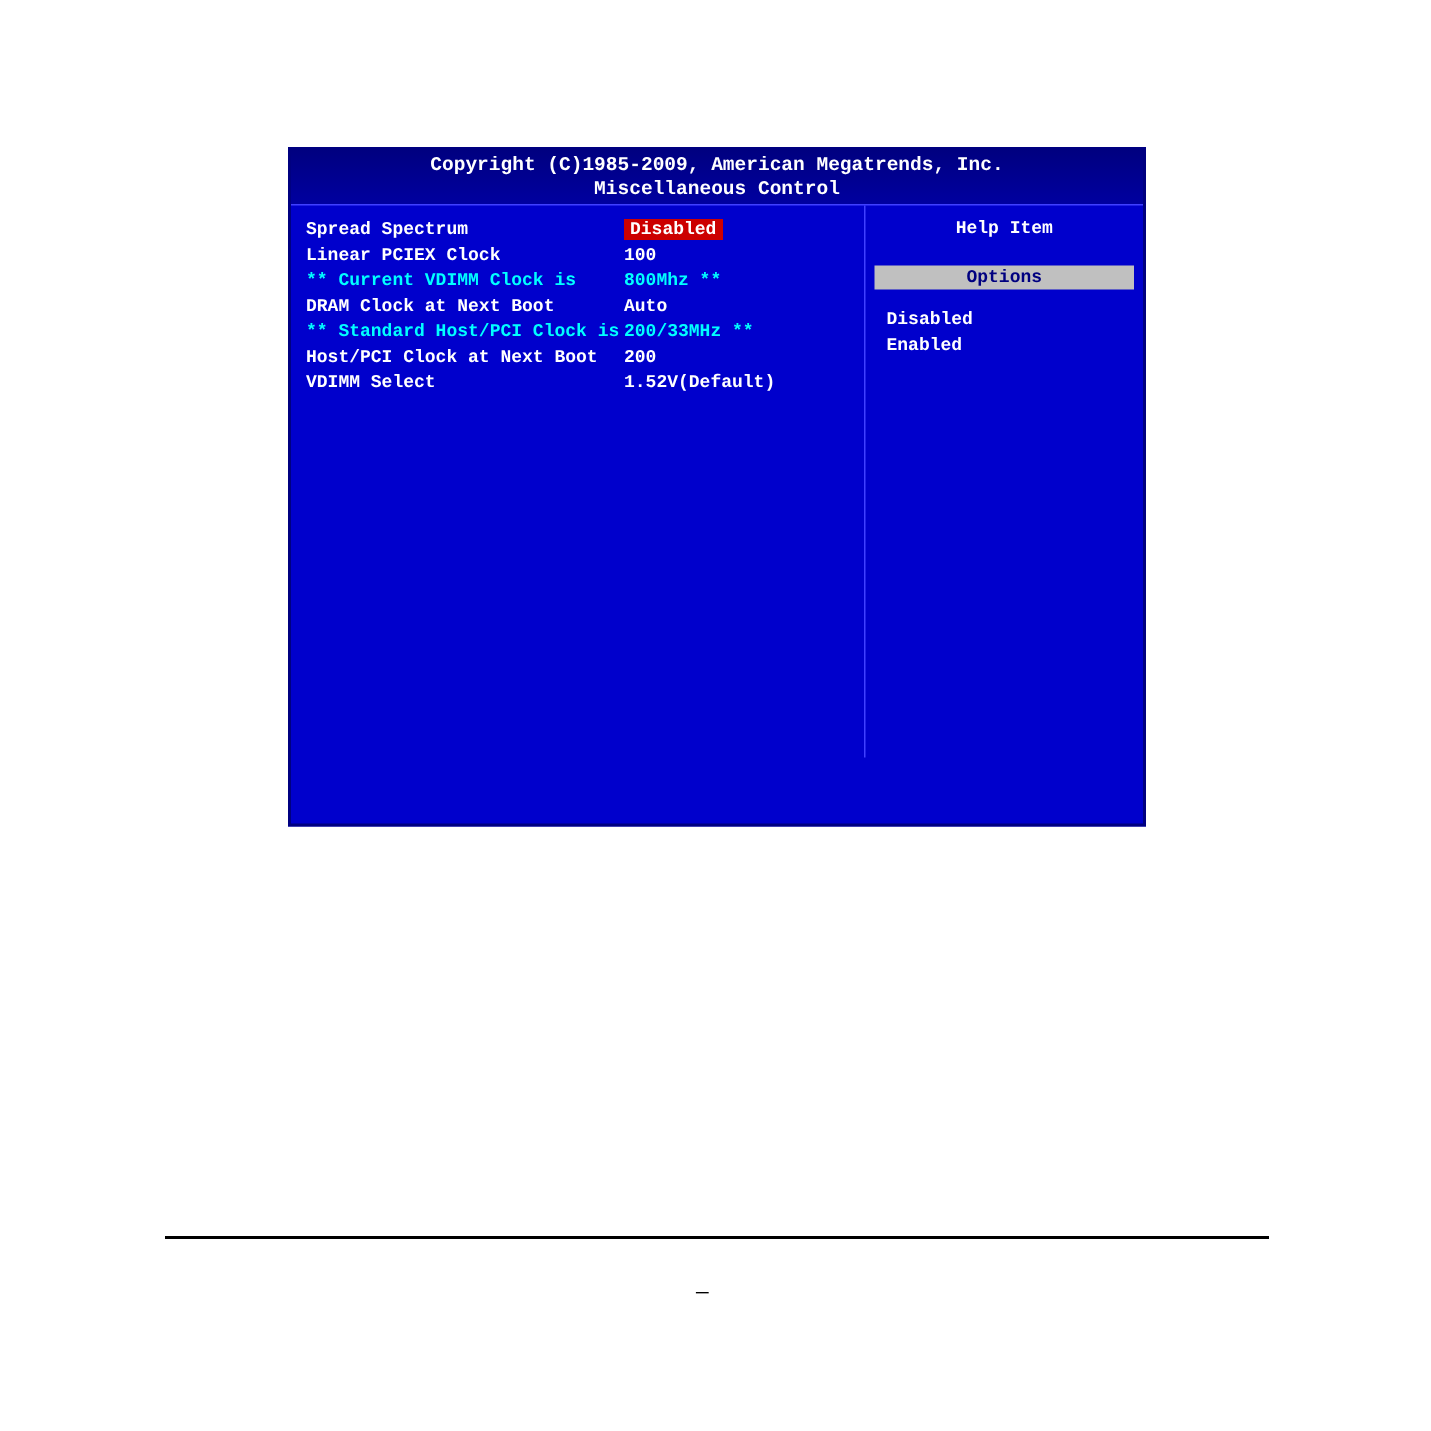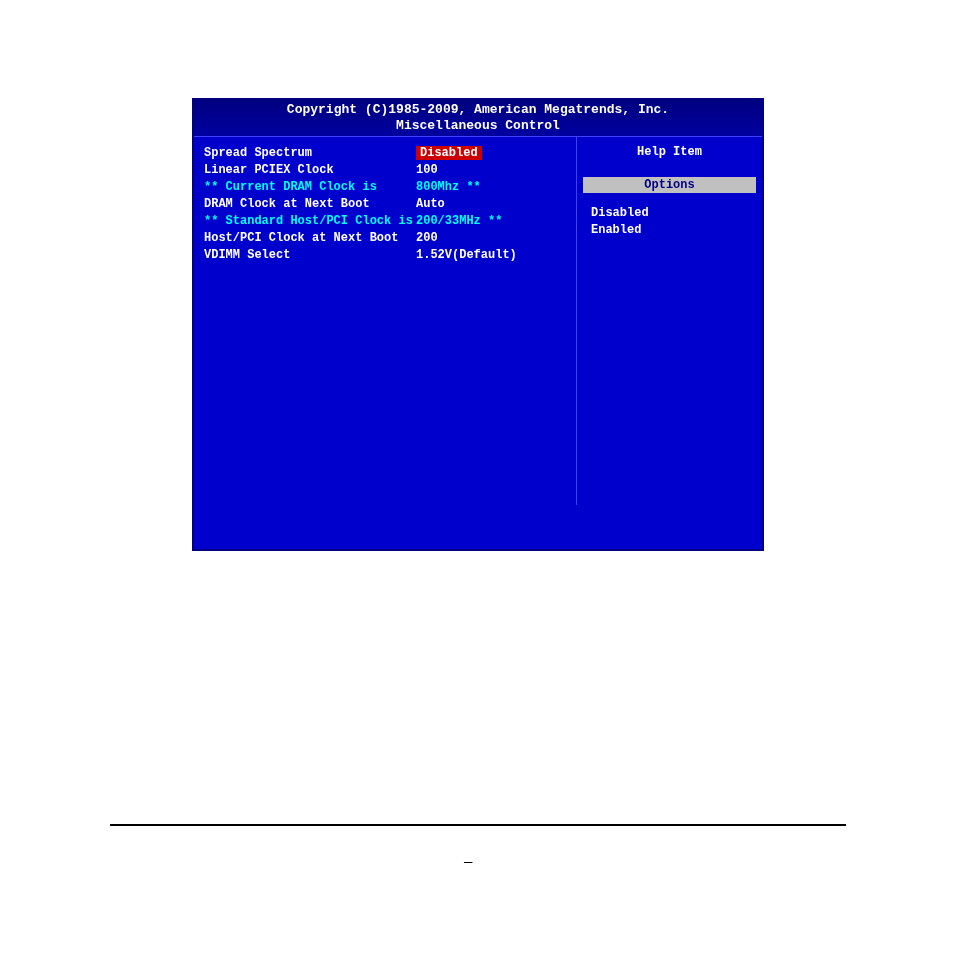--- a/index.html
+++ b/index.html
@@ -35,21 +35,21 @@
     <div class="main">
       <div class="row">
         <span class="label">Spread Spectrum</span>
         <span class="value"><span class="selected">Disabled</span></span>
       </div>
       <div class="row">
         <span class="label">Linear PCIEX Clock</span>
         <span class="value">100</span>
       </div>
       <div class="row info">
-        <span class="label">** Current DRAM Clock is</span>
+        <span class="label">** Current VDIMM Clock is</span>
         <span class="value">800Mhz **</span>
       </div>
       <div class="row">
         <span class="label">DRAM Clock at Next Boot</span>
         <span class="value">Auto</span>
       </div>
       <div class="row info">
         <span class="label">** Standard Host/PCI Clock is</span>
         <span class="value">200/33MHz **</span>
       </div>

